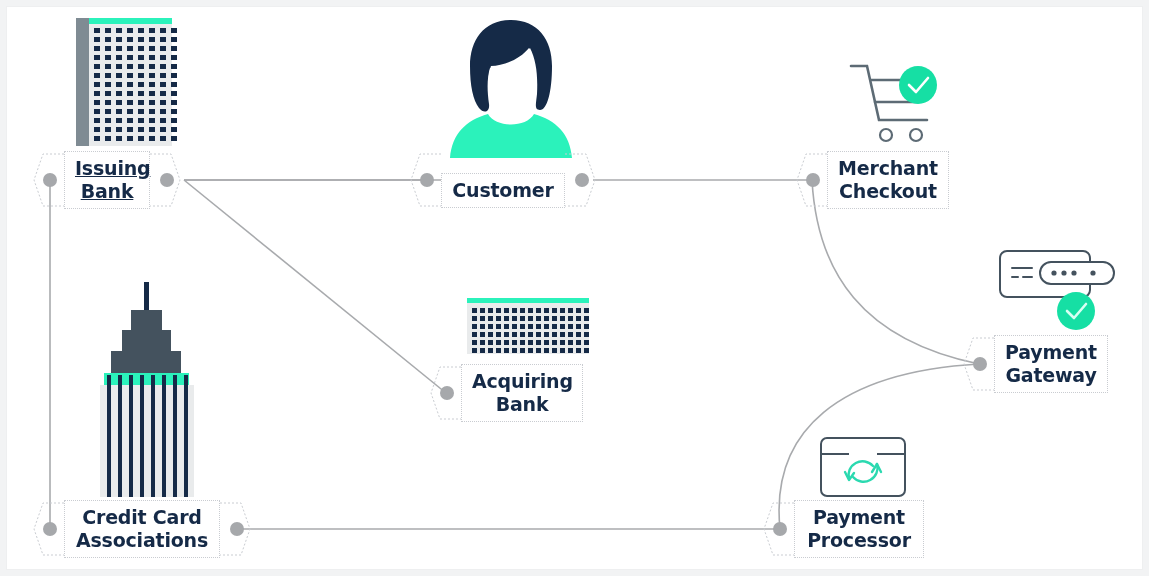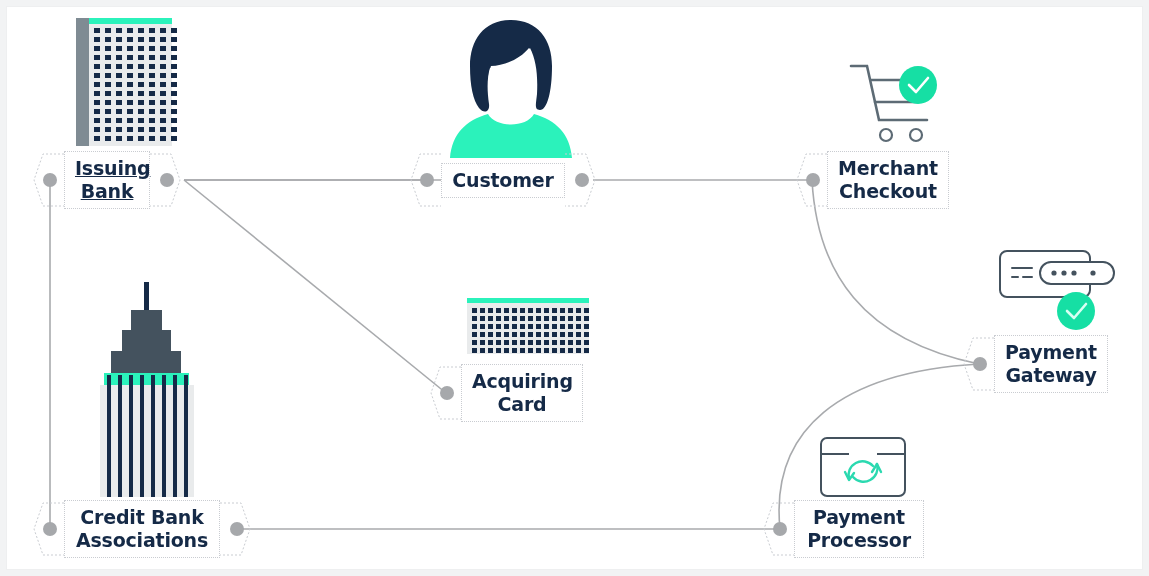--- a/index.html
+++ b/index.html
@@ -265,21 +265,21 @@
 
         <path d="M 4 140 C 6 116 20 102 42 96 C 50 110 80 110 88 96 C 110 102 124 116 126 140 Z" fill="#2bf2bb"></path>
 
         <path d="M 52 78 L 78 78 L 78 100 L 52 100 Z" fill="#ffffff"></path>
 
         <path d="M 65 2 C 38 2 24 22 24 48 C 24 68 27 82 33 90 C 38 96 44 94 43 86 C 41 72 41 60 44 50 C 58 50 76 42 84 30 C 90 42 92 56 91 76 C 90 86 88 92 94 92 C 101 92 106 74 106 48 C 106 22 92 2 65 2 Z" fill="#152a47"></path>
 
         <path d="M 45 48 C 58 48 74 41 83 30 C 89 42 89 60 88 72 C 86 88 76 96 65 96 C 52 96 44 86 43 70 C 42 60 43 53 45 48 Z" fill="#ffffff"></path>
       </svg>
     </div>
-    <div class="plate-row" style="left:410px; top:152px;">
+    <div class="plate-row" style="left:410px; top:152px;align-items:flex-end;">
       <div class="port">
         <svg width="31" height="56" viewBox="0 0 31 56">
           <path d="M 31 2 L 10 2 L 1 28 L 10 54 L 31 54" fill="none" stroke="#c9ccd1" stroke-width="1" stroke-dasharray="2 2"></path>
           <circle cx="17" cy="28" r="7" fill="#a6a8ab"></circle>
         </svg>
       </div>
       <div class="plate" style="width:124px;">Customer</div>
       <div class="port">
         <svg width="31" height="56" viewBox="0 0 31 56">
           <path d="M 0 2 L 21 2 L 30 28 L 21 54 L 0 54" fill="none" stroke="#c9ccd1" stroke-width="1" stroke-dasharray="2 2"></path>
@@ -444,21 +444,21 @@
       </div>
     </div>
     <div class="plate-row" style="left:430px; top:365px;">
       <div class="port">
         <svg width="31" height="56" viewBox="0 0 31 56">
           <path d="M 31 2 L 10 2 L 1 28 L 10 54 L 31 54" fill="none" stroke="#c9ccd1" stroke-width="1" stroke-dasharray="2 2"></path>
           <circle cx="17" cy="28" r="7" fill="#a6a8ab"></circle>
         </svg>
       </div>
       <div class="plate" style="width:122px;">Acquiring
-Card</div>
+Bank</div>
     </div>
   </div>
 
   <div class="node">
     <div class="icon-wrap" style="left:819px; top:436px; width:88px; height:62px;">
       <svg width="88" height="62" viewBox="0 0 88 62">
         <rect x="2" y="2" width="84" height="58" rx="6" fill="#ffffff" stroke="#44525e" stroke-width="2"></rect>
         <g stroke="#44525e" stroke-width="2">
           <path d="M 2 18 L 30 18"></path>
           <path d="M 58 18 L 86 18"></path>
@@ -500,21 +500,21 @@
       <div class="tower-stripe" style="left:73px; top:93px; width:4px; height:122px;"></div>
       <div class="tower-stripe" style="left:84px; top:93px; width:4px; height:122px;"></div>
     </div>
     <div class="plate-row" style="left:33px; top:501px;">
       <div class="port">
         <svg width="31" height="56" viewBox="0 0 31 56">
           <path d="M 31 2 L 10 2 L 1 28 L 10 54 L 31 54" fill="none" stroke="#c9ccd1" stroke-width="1" stroke-dasharray="2 2"></path>
           <circle cx="17" cy="28" r="7" fill="#a6a8ab"></circle>
         </svg>
       </div>
-      <div class="plate" style="width:156px;">Credit Bank
+      <div class="plate" style="width:156px;">Credit Card
 Associations</div>
       <div class="port">
         <svg width="31" height="56" viewBox="0 0 31 56">
           <path d="M 0 2 L 21 2 L 30 28 L 21 54 L 0 54" fill="none" stroke="#c9ccd1" stroke-width="1" stroke-dasharray="2 2"></path>
           <circle cx="17" cy="28" r="7" fill="#a6a8ab"></circle>
         </svg>
       </div>
     </div>
   </div>
 

